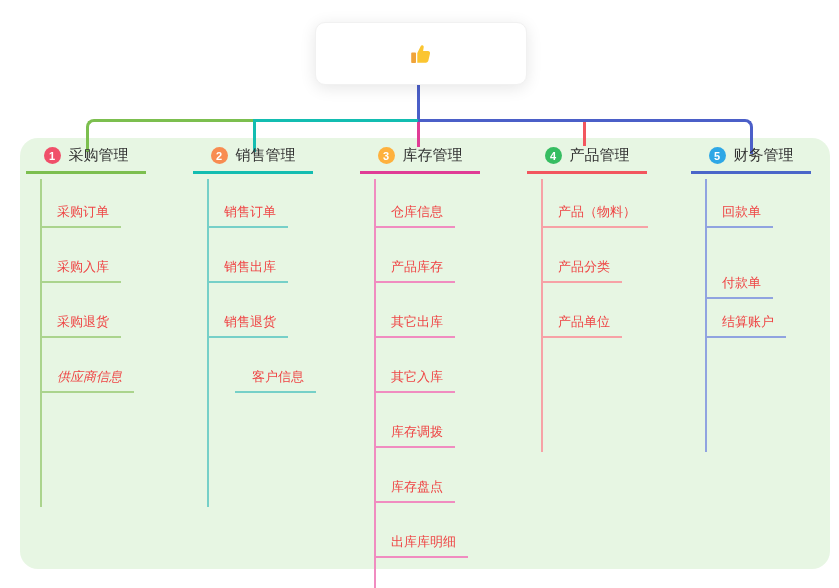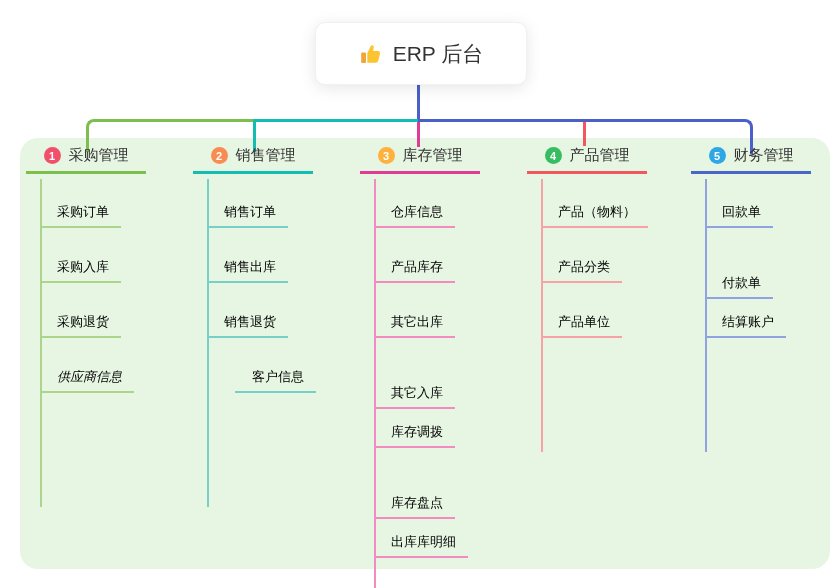--- a/index.html
+++ b/index.html
@@ -25,21 +25,21 @@
   #drop-red{left:583px;top:122px;width:3px;height:24px;}
 
   
   .branch{position:absolute;left:0;top:0;width:0;height:0;}
   .head{position:absolute;top:146px;width:120px;border-bottom:3px solid;padding-bottom:6px;
     display:flex;align-items:center;justify-content:center;gap:8px;box-sizing:content-box;}
   .badge{width:17px;height:17px;border-radius:50%;color:#fff;font-size:11px;font-weight:bold;
     display:flex;align-items:center;justify-content:center;flex:0 0 auto;}
   .hlabel{font-size:15px;color:#333;white-space:nowrap;}
   .vline{position:absolute;top:179px;width:2px;}
-  .child{position:absolute;padding:0 12px 4px 17px;font-size:13px;line-height:20px;color:#000000;
+  .child{position:absolute;padding:0 12px 4px 17px;font-size:13px;line-height:20px;color:#ef4444;
     border-bottom:2px solid;white-space:nowrap;}
 
   .b1 .head{left:26px}.b1 .vline{left:40px}.b1 .child{left:40px}
   .b2 .head{left:193px}.b2 .vline{left:207px}.b2 .child{left:207px}
   .b3 .head{left:360px}.b3 .vline{left:374px}.b3 .child{left:374px}
   .b4 .head{left:527px}.b4 .vline{left:541px}.b4 .child{left:541px}
   .b5 .head{left:691px}.b5 .vline{left:705px}.b5 .child{left:705px}
 </style>
 </head>
 <body>
@@ -55,21 +55,20 @@
   <div class="conn" id="drop-magenta" style="background: rgb(224, 60, 150);"></div>
   <div class="conn" id="drop-red" style="background: rgb(242, 86, 94);"></div>
 
   <div id="root-node">
     <span class="ricon">
       <svg viewBox="0 0 24 24" width="24" height="24">
         <path fill="#f0a43a" d="M3 10.5h3.2c.4 0 .8.4.8.8v8.9c0 .4-.4.8-.8.8H3c-.4 0-.8-.4-.8-.8v-8.9c0-.4.4-.8.8-.8z"></path>
         <path fill="#fbc531" d="M8.3 20.8V10.9l3.5-7c.3-.6 1-.9 1.6-.7.9.2 1.5 1.1 1.3 2L14.1 9h4.9c1.3 0 2.3 1.2 2 2.5l-1.6 7.1c-.2 1.2-1.3 2.1-2.5 2.1H8.3z"></path>
       </svg>
     </span>
-    <span>ERP 后台</span>
   </div>
 
   <div class="branch b1">
     <div class="head" style="border-bottom-color: rgb(124, 191, 79);">
       <span class="badge" style="background: rgb(240, 80, 106);">1</span>
       <span class="hlabel">采购管理</span>
     </div>
     <div class="vline" style="height: 328px; background: rgb(171, 212, 141);"></div>
     <div class="children">
         <div class="child" style="top: 202px; border-bottom-color: rgb(171, 212, 141);">采购订单</div>
@@ -96,23 +95,23 @@
   <div class="branch b3">
     <div class="head" style="border-bottom-color: rgb(224, 60, 150);">
       <span class="badge" style="background: rgb(254, 177, 61);">3</span>
       <span class="hlabel">库存管理</span>
     </div>
     <div class="vline" style="height: 493px; background: rgb(240, 140, 192);"></div>
     <div class="children">
         <div class="child" style="top: 202px; border-bottom-color: rgb(240, 140, 192);">仓库信息</div>
         <div class="child" style="top: 257px; border-bottom-color: rgb(240, 140, 192);">产品库存</div>
         <div class="child" style="top: 312px; border-bottom-color: rgb(240, 140, 192);">其它出库</div>
-        <div class="child" style="top: 383px; border-bottom-color: rgb(240, 140, 192); text-align: right;">其它入库</div>
+        <div class="child" style="top: 367px; border-bottom-color: rgb(240, 140, 192); text-align: right;">其它入库</div>
         <div class="child" style="top: 422px; border-bottom-color: rgb(240, 140, 192);">库存调拨</div>
-        <div class="child" style="top: 493px; border-bottom-color: rgb(240, 140, 192); text-align: center;">库存盘点</div>
+        <div class="child" style="top: 477px; border-bottom-color: rgb(240, 140, 192); text-align: center;">库存盘点</div>
         <div class="child" style="top: 532px; border-bottom-color: rgb(240, 140, 192);">出库库明细</div>
       </div>
   </div>
 
   <div class="branch b4">
     <div class="head" style="border-bottom-color: rgb(242, 86, 94);">
       <span class="badge" style="background: rgb(54, 189, 97);">4</span>
       <span class="hlabel">产品管理</span>
     </div>
     <div class="vline" style="height: 273px; background: rgb(247, 162, 166);"></div>

